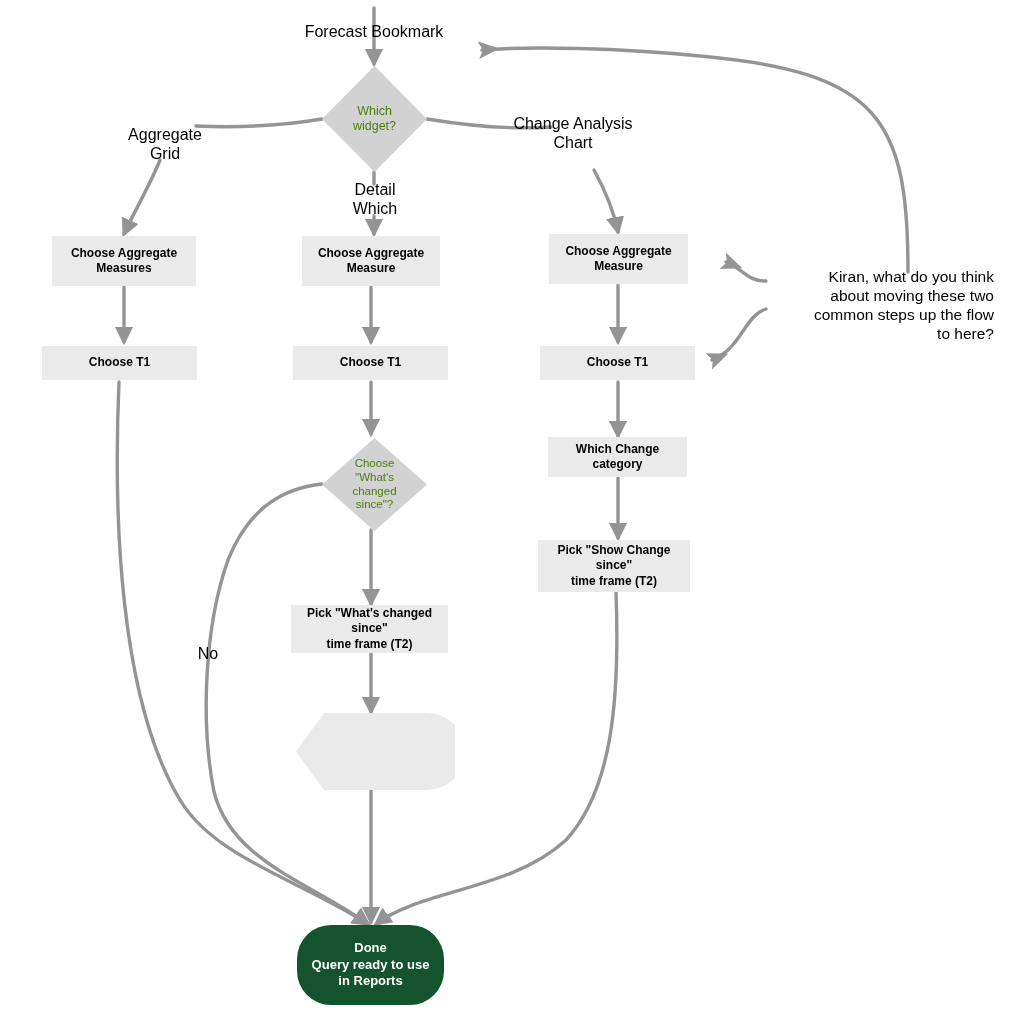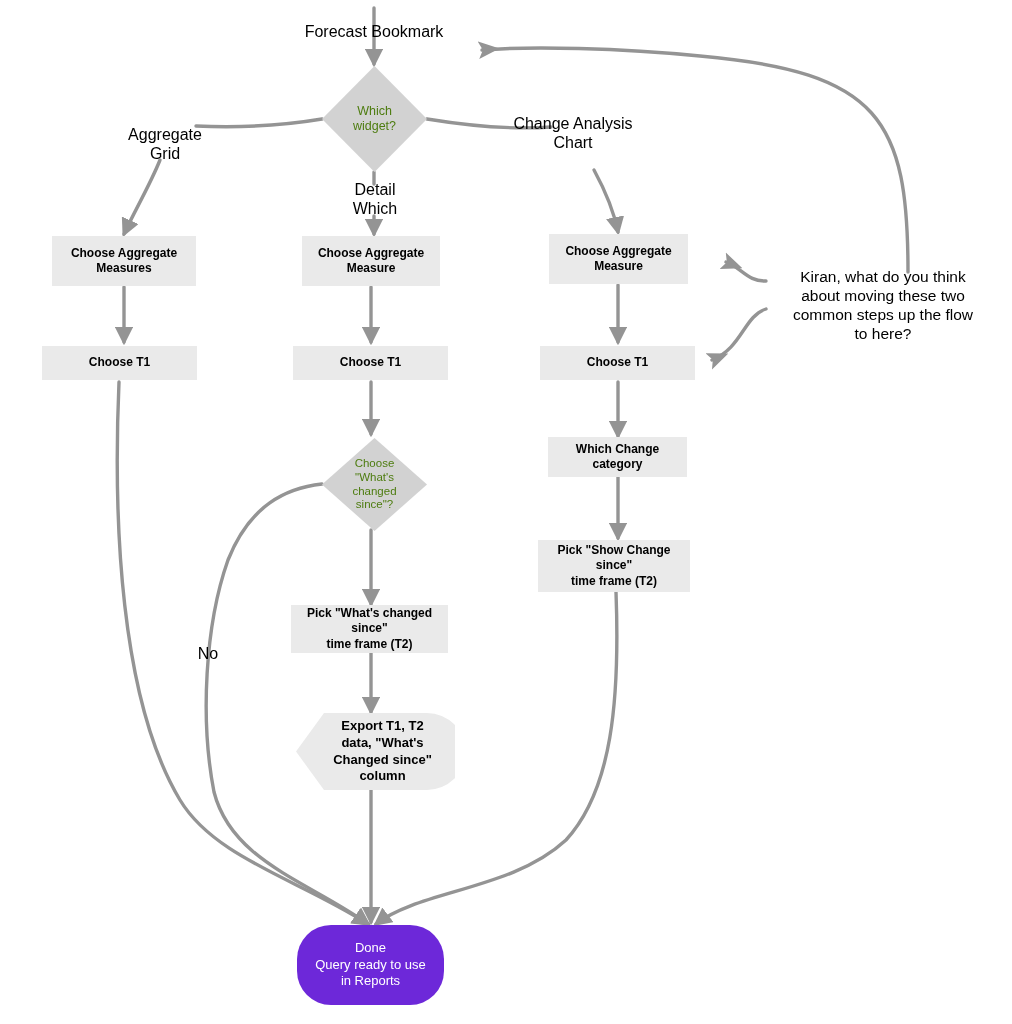--- a/index.html
+++ b/index.html
@@ -55,23 +55,23 @@
     left: 0;
     top: 0;
     width: 100%;
     height: 100%;
   }
   .node-decision .dtext {
     position: relative;
     z-index: 2;
   }
   .node-terminal {
-    background: #6d28d9;
+    background: #14532d;
     color: #ffffff;
-    font-weight: normal;
+    font-weight: bold;
     font-size: 13px;
     line-height: 1.3;
     border-radius: 34px;
   }
   .node-export {
     color: #000000;
     font-weight: bold;
     font-size: 13px;
     line-height: 1.3;
     background: transparent;
@@ -88,21 +88,21 @@
     font-weight: normal;
     line-height: 1.18;
     text-align: center;
     white-space: pre-line;
   }
   .annotation {
     position: absolute;
     color: #000000;
     font-size: 15.5px;
     line-height: 1.22;
-    text-align: center;
+    text-align: right;
     white-space: pre-line;
   }
   .ptext {
     white-space: pre-line;
     display: block;
   }
 </style>
 </head>
 <body>
 
@@ -208,24 +208,20 @@
   <div class="node node-process" style="left:291px; top:605px; width:157px; height:48px;">
     <span class="ptext">Pick "What's changed
 since"
 time frame (T2)</span>
   </div>
 
   <div class="node node-export" style="left:296px; top:713px; width:159px; height:77px;">
     <svg class="diamond-shape" viewBox="0 0 159 77" xmlns="http://www.w3.org/2000/svg" preserveAspectRatio="none">
       <path d="M 0 38.5 L 28 0 L 131 0 A 28 28 0 0 1 131 77 L 28 77 Z" fill="#eaeaea"></path>
     </svg>
-    <span class="etext ptext">Export T1, T2
-data, "What's
-Changed since"
-column</span>
   </div>
 
   <div class="node node-process" style="left:549px; top:234px; width:139px; height:50px;">
     <span class="ptext">Choose Aggregate
 Measure</span>
   </div>
 
   <div class="node node-process" style="left:540px; top:346px; width:155px; height:34px;">
     <span class="ptext">Choose T1</span>
   </div>

